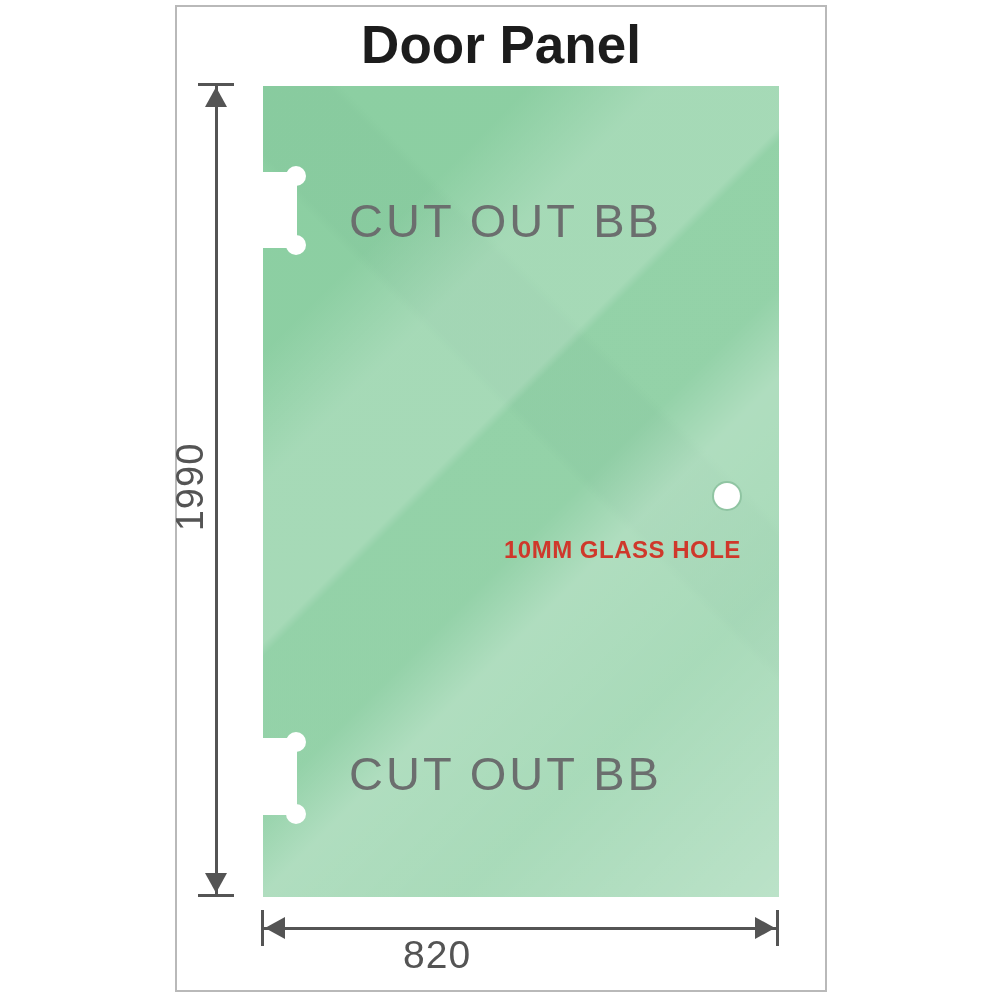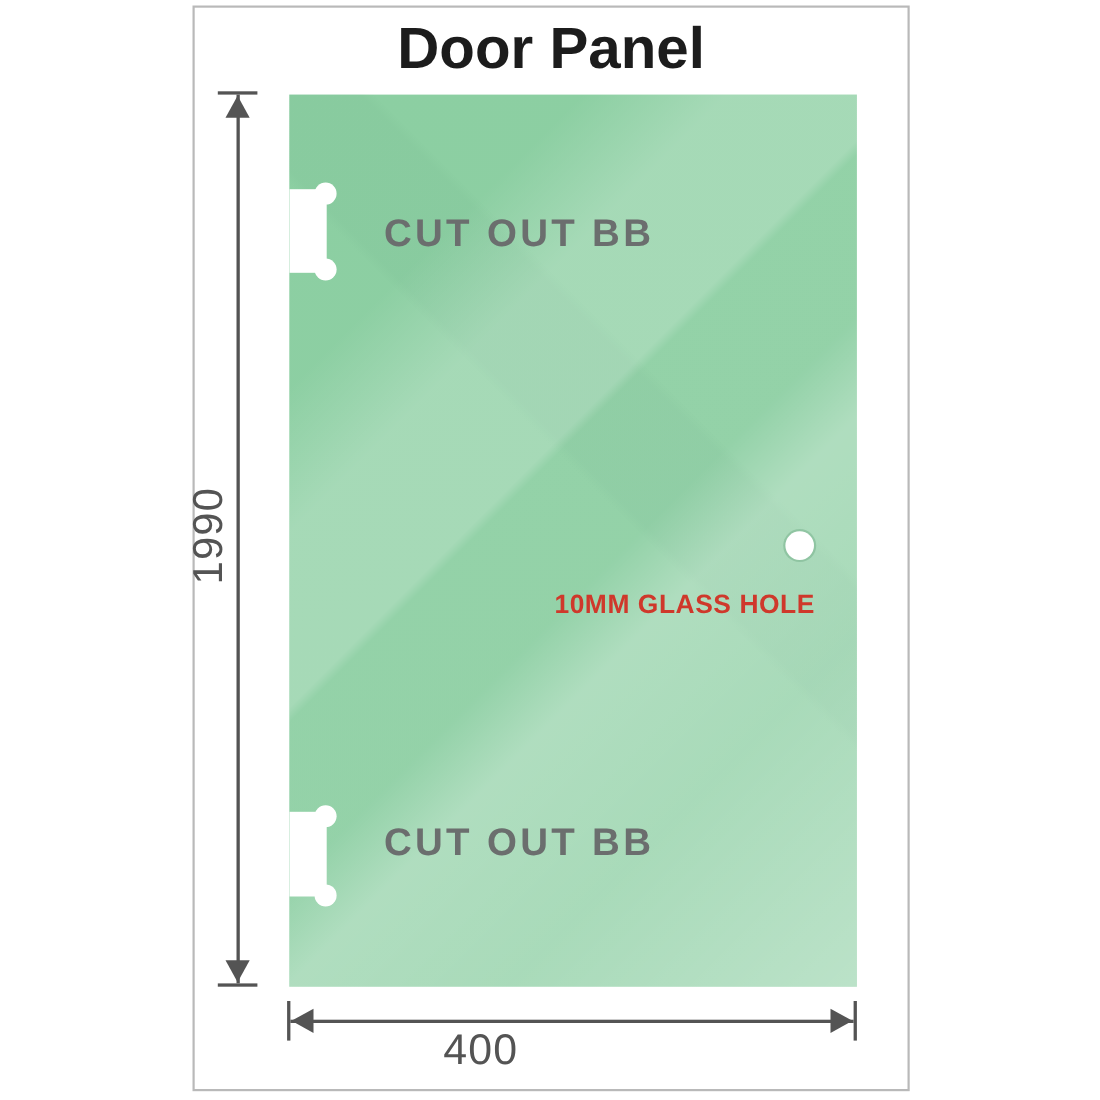--- a/index.html
+++ b/index.html
@@ -45,21 +45,21 @@
         rgba(120,185,145,0.18) 66%,
         rgba(120,185,145,0) 67%),
       linear-gradient(160deg, var(--glass-green-deep) 0%, var(--glass-green) 100%);
   }
 
   .cutout{position:absolute;display:block;}
   .cutout-top{left:263px;top:164px;}
   .cutout-bottom{left:263px;top:726px;}
 
   .cutout-label{
-    position:absolute;font-size:35px;font-weight:700;color:var(--label-gray);
+    position:absolute;font-size:47px;font-weight:400;color:var(--label-gray);
     letter-spacing:3px;white-space:nowrap;
   }
   .cutout-label-top{left:349px;top:193px;}
   .cutout-label-bottom{left:349px;top:746px;}
 
   .glass-hole{
     position:absolute;left:714px;top:483px;width:26px;height:26px;
     border-radius:50%;background:#ffffff;
     box-shadow:0 0 0 2px rgba(110,170,132,0.45);
   }
@@ -145,13 +145,13 @@
 <div class="vdim-cap vdim-cap-bottom"></div>
 <div class="arrow-up"></div>
 <div class="arrow-down"></div>
 <div class="vdim-label">1990</div>
 
 <div class="hdim-line"></div>
 <div class="hdim-tick hdim-tick-left"></div>
 <div class="hdim-tick hdim-tick-right"></div>
 <div class="arrow-left"></div>
 <div class="arrow-right"></div>
-<div class="hdim-label">400</div>
+<div class="hdim-label">820</div>
 
 </body></html>

